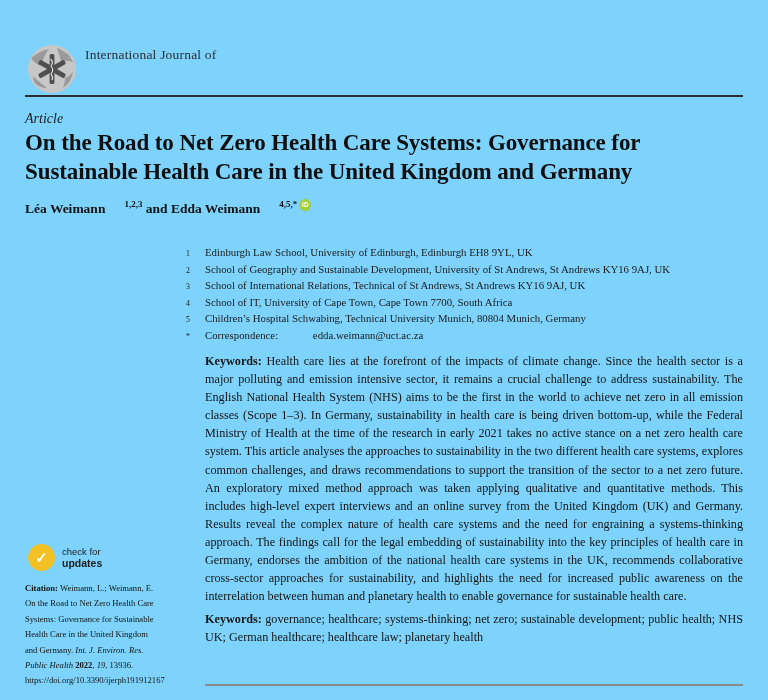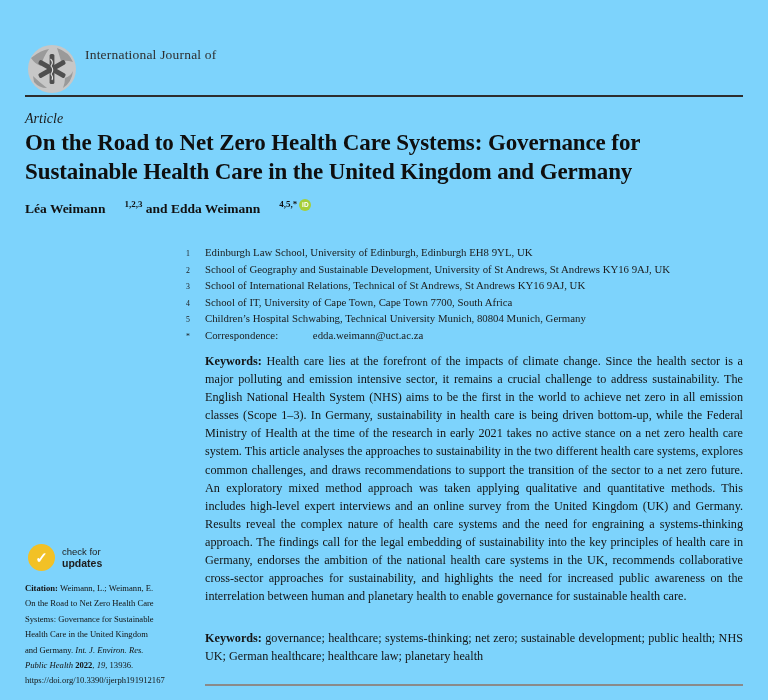--- a/index.html
+++ b/index.html
@@ -38,21 +38,21 @@
   .aff-row { display:flex; }
   .aff-marker { width:19px; font-size:7.8px; padding-top:1px; flex:0 0 19px; }
   .aff-text { flex:1; }
   .email-link { color:#1b1b1b; text-decoration:none; cursor:pointer;margin-left:32px; }
 
   
   .abstract {
     position:absolute; left:205px; top:352px; width:538px;
     font-size:12.2px; line-height:18.1px; text-align:justify; color:#141414;
   }
-  .keywords { position:absolute; left:205px; top:629px; width:538px; font-size:12.2px; line-height:18.1px; text-align:justify; color:#141414; }
+  .keywords { position:absolute; left:205px; top:610px; width:538px; font-size:12.2px; line-height:18.1px; text-align:justify; color:#141414; }
   .rule-bottom { position:absolute; left:205px; top:684px; width:538px; height:2px; background:#8a8a8a; }
 
   
   .updates-badge { position:absolute; left:28px; top:544px; display:flex; align-items:center; gap:7px; cursor:pointer; }
   .badge-circle {
     width:27px; height:27px; border-radius:50%; background:#f2c126;
     color:#ffffff; font-weight:bold; font-size:15px; text-align:center; line-height:27px;
     font-family:"Liberation Sans",sans-serif;
   }
   .badge-text { font-family:"Liberation Sans",sans-serif; font-size:9.5px; line-height:10.5px; color:#1c1c1c; }

